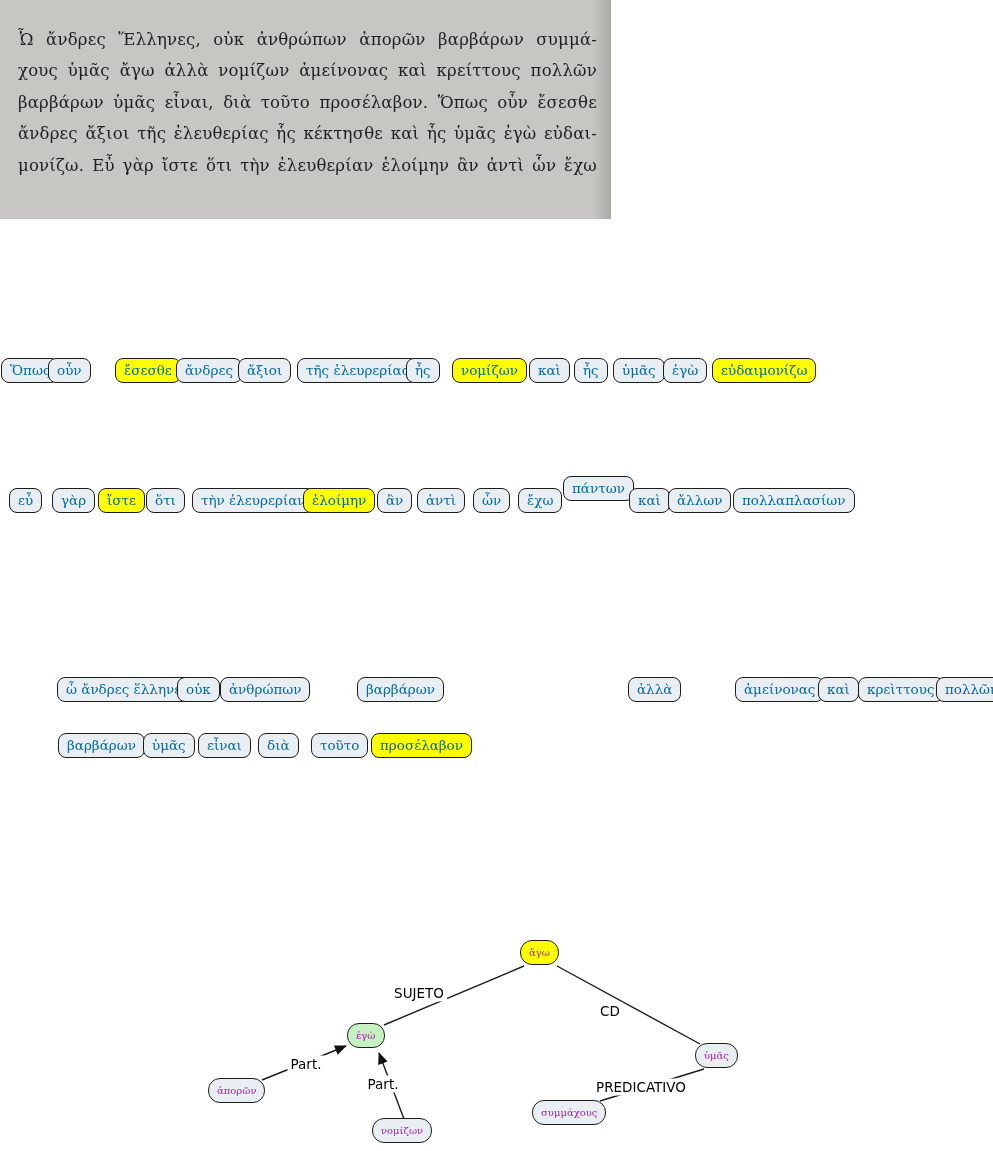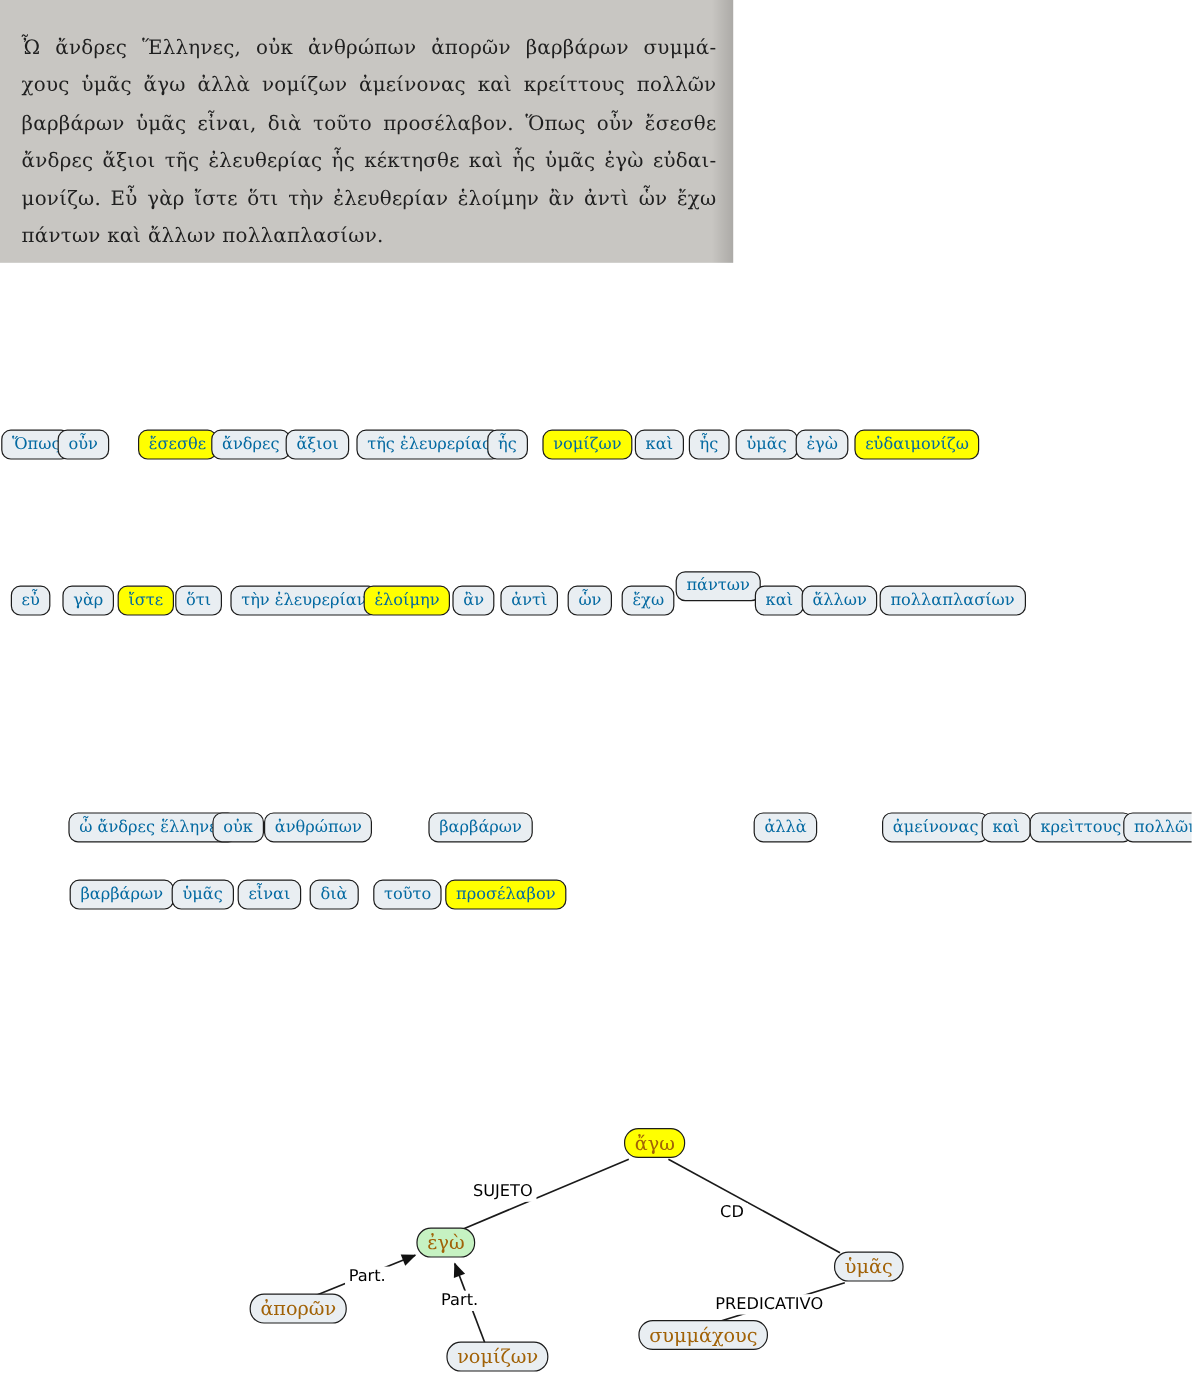--- a/index.html
+++ b/index.html
@@ -24,39 +24,38 @@
         padding:3px 8px;font-size:13.5px;line-height:17px;color:#0369a1;
         cursor:pointer;}
   .chip.hl{background:var(--highlight,#ffff00);}
 
   
   svg.edges{position:absolute;left:0;top:0;pointer-events:none;}
   line.edge{stroke:var(--edge,#1a1a1a);stroke-width:1.4px;}
   .tnode{position:absolute;box-sizing:border-box;white-space:nowrap;
         background:var(--chip-fill,#e9eef2);
         border:1.5px solid var(--border,#1c1c1c);border-radius:12px;
-        padding:3px 8px;font-size:16px;line-height:17px;color:#a16207;
+        padding:3px 8px;font-size:10px;line-height:17px;color:#a21caf;
         cursor:pointer;}
   .tnode.hl{background:var(--highlight,#ffff00);}
   .tnode.focus{background:var(--focus-green,#c6f2c2);}
   .rlabel{position:absolute;transform:translate(-50%,-50%);
         background:var(--label-bg,#ffffff);padding:1px 3px;
         font-family:"DejaVu Sans","Liberation Sans",sans-serif;
         font-size:13.5px;line-height:15px;color:#000;white-space:nowrap;}
 </style>
 </head>
 <body>
 
 <div class="scan" id="scan">
     <div class="scan-line">Ὦ ἄνδρες Ἕλληνες, οὐκ ἀνθρώπων ἀπορῶν βαρβάρων συμμά-</div>
     <div class="scan-line">χους ὑμᾶς ἄγω ἀλλὰ νομίζων ἀμείνονας καὶ κρείττους πολλῶν</div>
     <div class="scan-line">βαρβάρων ὑμᾶς εἶναι, διὰ τοῦτο προσέλαβον. Ὅπως οὖν ἔσεσθε</div>
     <div class="scan-line">ἄνδρες ἄξιοι τῆς ἐλευθερίας ἧς κέκτησθε καὶ ἧς ὑμᾶς ἐγὼ εὐδαι-</div>
     <div class="scan-line">μονίζω. Εὖ γὰρ ἴστε ὅτι τὴν ἐλευθερίαν ἑλοίμην ἂν ἀντὶ ὧν ἔχω</div>
-    <div class="scan-line last">πάντων καὶ ἄλλων πολλαπλασίων.</div>
   </div>
 
 <div id="chips">
     <div class="chip" style="left: 1px; top: 358px;">Ὅπως</div>
     <div class="chip" style="left: 48px; top: 358px;">οὖν</div>
     <div class="chip hl" style="left: 115px; top: 358px;">ἔσεσθε</div>
     <div class="chip" style="left: 176px; top: 358px;">ἄνδρες</div>
     <div class="chip" style="left: 238px; top: 358px;">ἄξιοι</div>
     <div class="chip" style="left: 297px; top: 358px;">τῆς ἐλευρερίας</div>
     <div class="chip" style="left: 406px; top: 358px;">ἧς</div>

